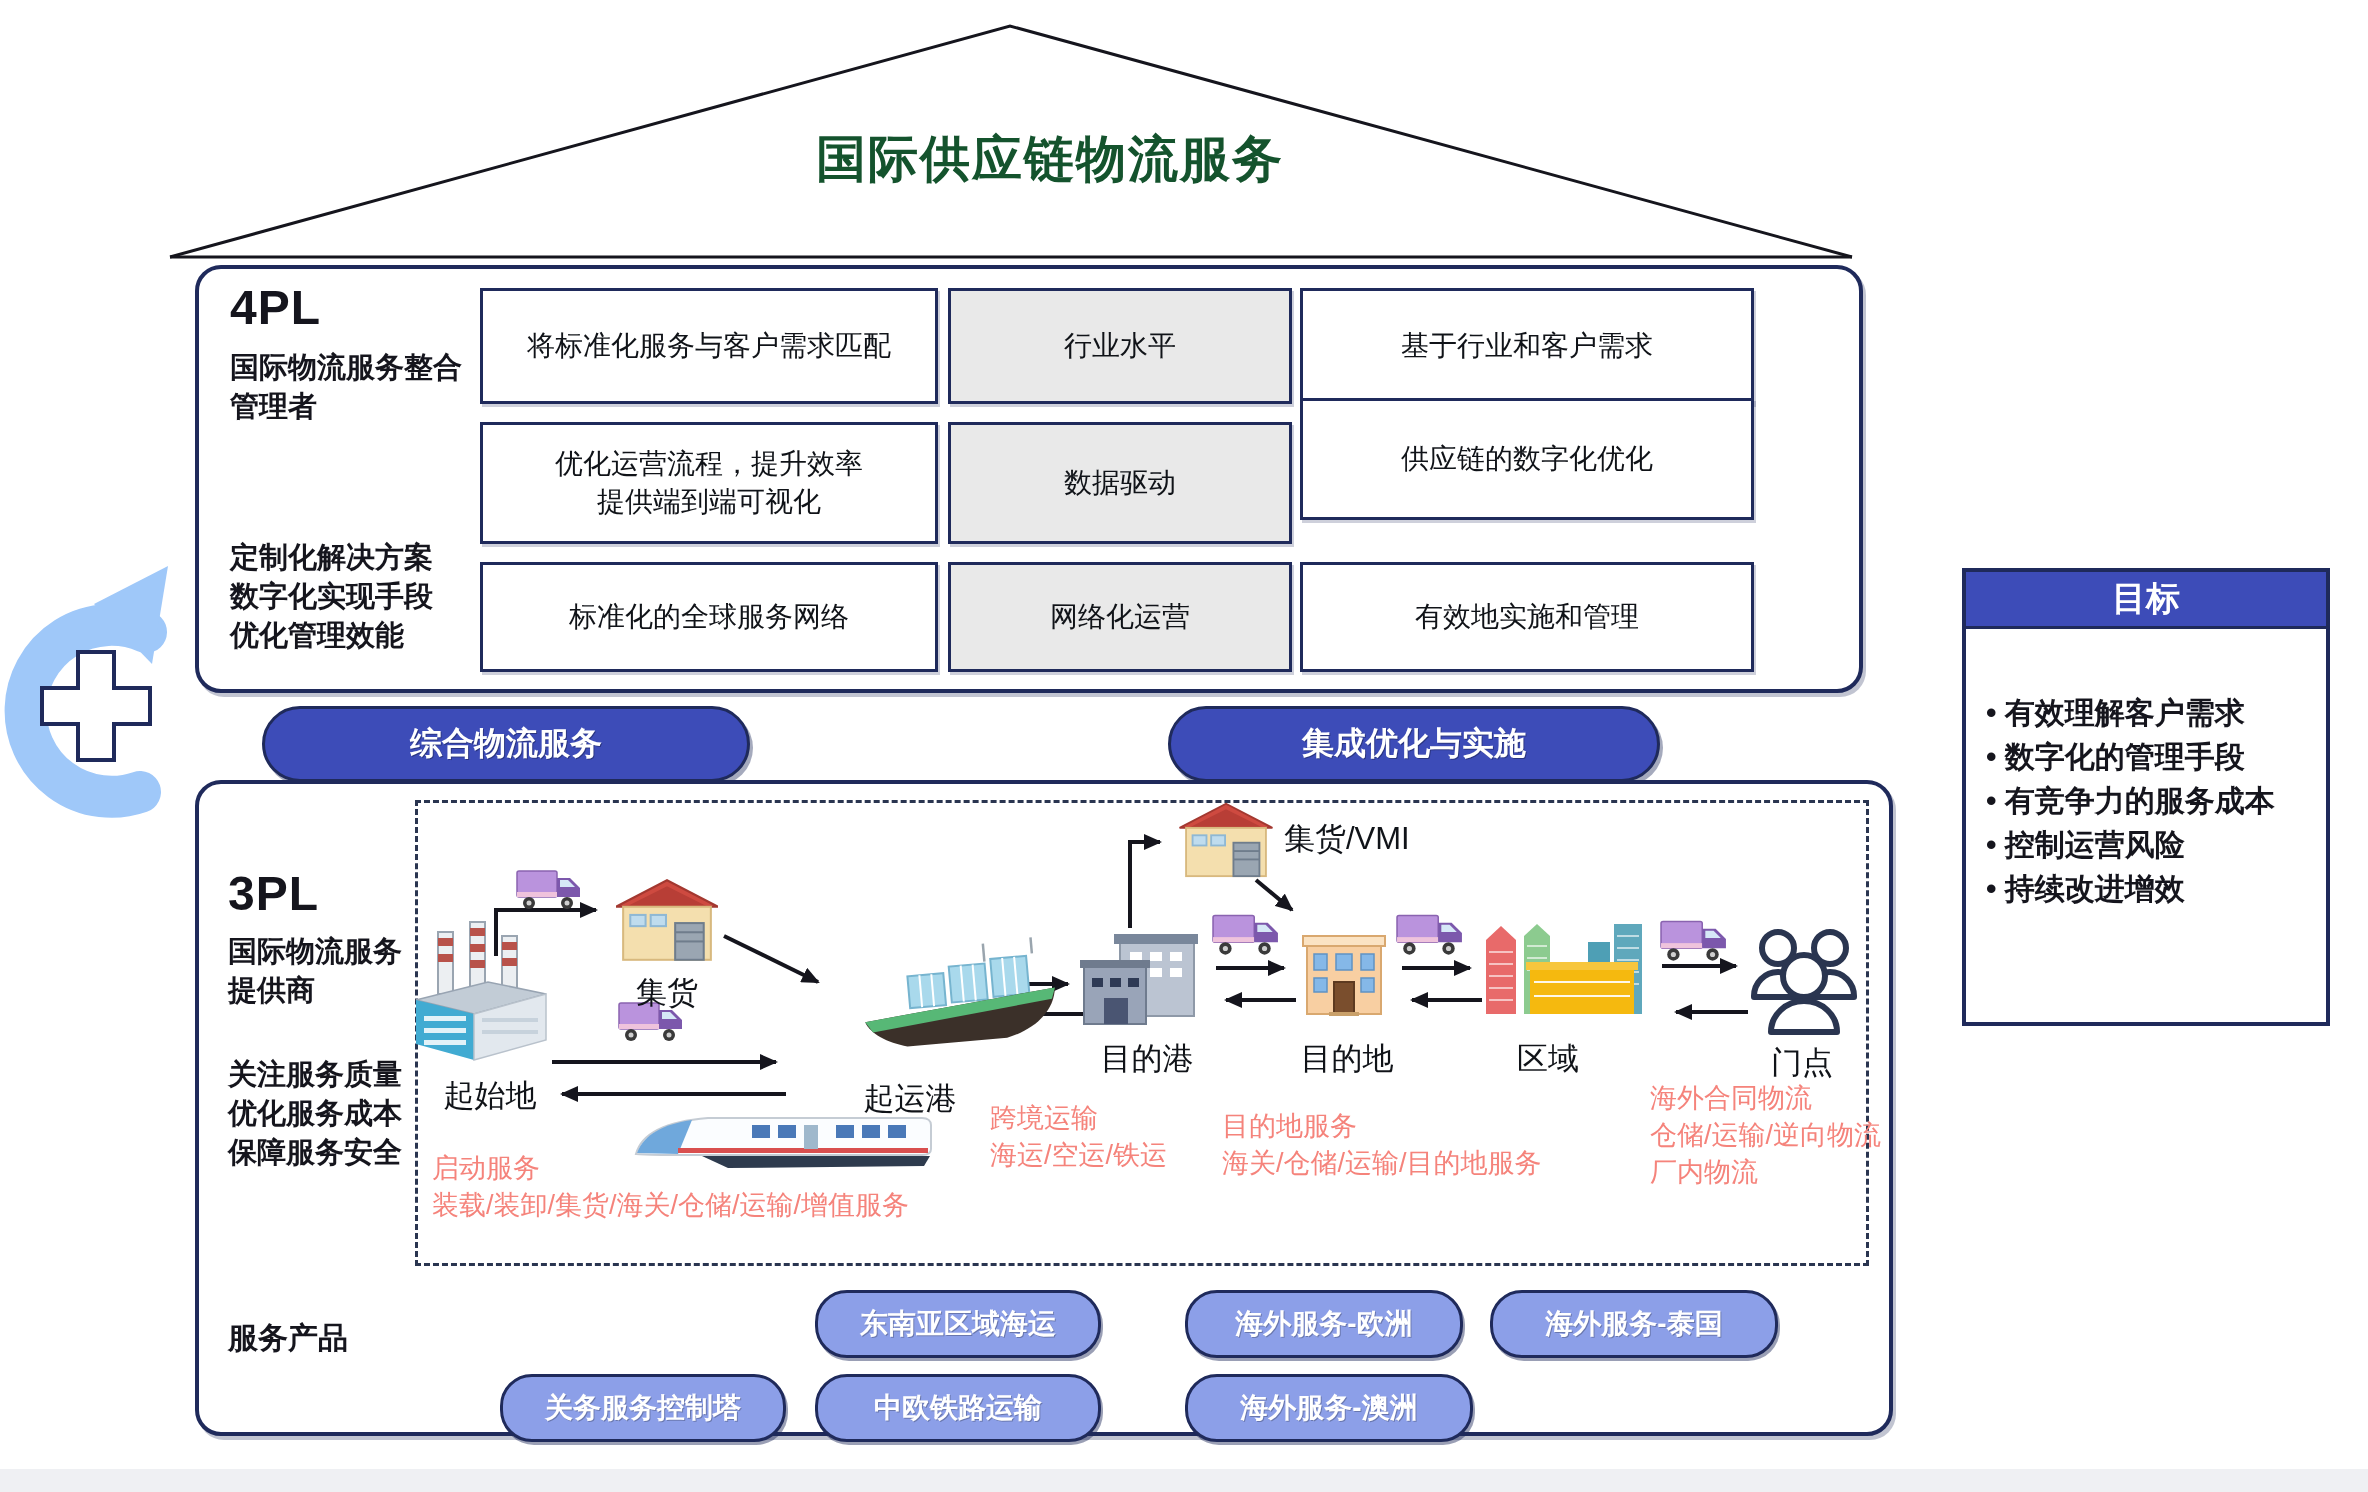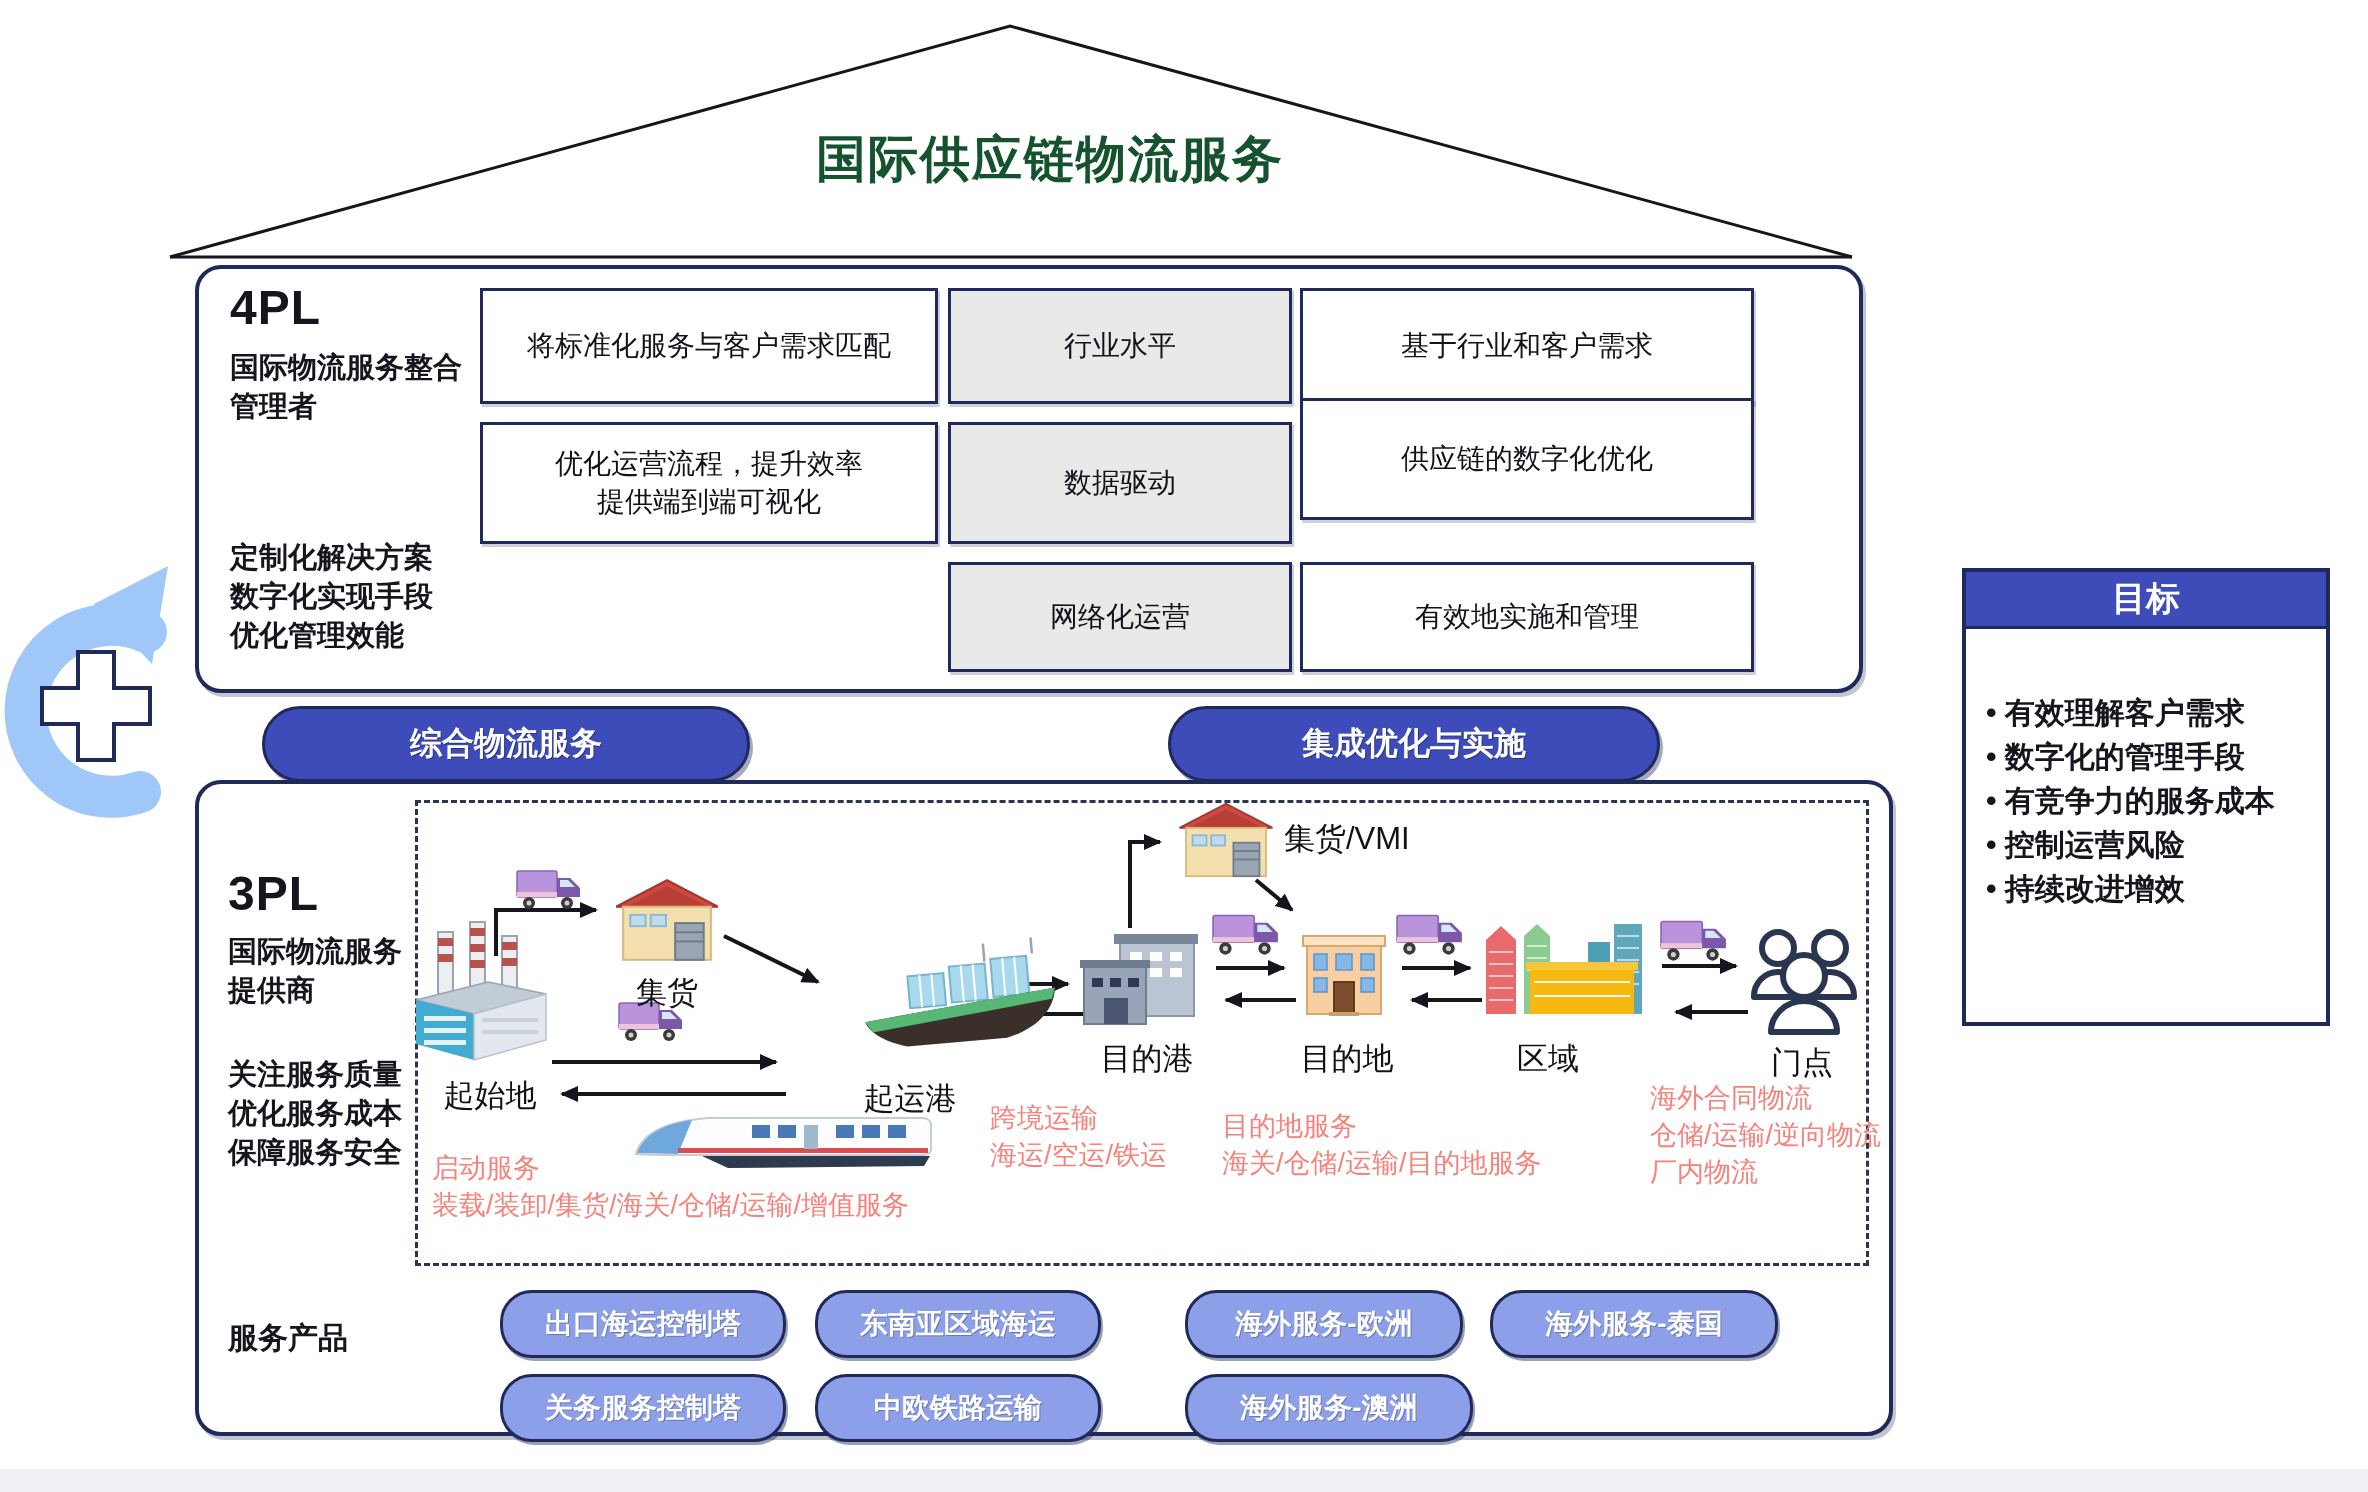--- a/index.html
+++ b/index.html
@@ -56,37 +56,37 @@
 数字化实现手段
 优化管理效能</div>
 
   <div class="cell pre" style="left:480px;top:288px;width:452px;height:110px;">将标准化服务与客户需求匹配</div>
   <div class="cell gray pre" style="left:948px;top:288px;width:338px;height:110px;">行业水平</div>
   <div class="cell pre" style="left:1300px;top:288px;width:448px;height:110px;">基于行业和客户需求</div>
   <div class="cell pre" style="left:480px;top:422px;width:452px;height:116px;">优化运营流程，提升效率
 提供端到端可视化</div>
   <div class="cell gray pre" style="left:948px;top:422px;width:338px;height:116px;">数据驱动</div>
   <div class="cell pre" style="left:1300px;top:398px;width:448px;height:116px;">供应链的数字化优化</div>
+  <div class="cell pre" style="left:480px;top:562px;width:452px;height:104px;">标准化的全球服务网络</div>
   <div class="cell gray pre" style="left:948px;top:562px;width:338px;height:104px;">网络化运营</div>
   <div class="cell pre" style="left:1300px;top:562px;width:448px;height:104px;">有效地实施和管理</div>
 
   <div class="bandpill" style="left:262px;top:706px;width:482px;height:70px;">综合物流服务</div>
   <div class="bandpill" style="left:1168px;top:706px;width:486px;height:70px;">集成优化与实施</div>
 
   <div class="bigbox" style="left:195px;top:780px;width:1690px;height:648px;"></div>
   <div class="dashedbox" style="left:415px;top:800px;width:1448px;height:460px;"></div>
   <div class="secttl" style="left:228px;top:866px;">3PL</div>
   <div class="secsub pre" style="left:228px;top:1055px;width:240px;">关注服务质量
 优化服务成本
 保障服务安全</div>
   <div class="secsub pre" style="left:228px;top:932px;width:240px;">国际物流服务
 提供商</div>
   <div class="secsub" style="left:228px;top:1318px;font-size:30px;">服务产品</div>
 
-  <div class="spill" style="left:500px;top:1290px;width:280px;">出口海运控制塔</div>
   <div class="spill" style="left:815px;top:1290px;width:280px;">东南亚区域海运</div>
   <div class="spill" style="left:1185px;top:1290px;width:272px;">海外服务-欧洲</div>
   <div class="spill" style="left:1490px;top:1290px;width:282px;">海外服务-泰国</div>
   <div class="spill" style="left:500px;top:1374px;width:280px;">关务服务控制塔</div>
   <div class="spill" style="left:815px;top:1374px;width:280px;">中欧铁路运输</div>
   <div class="spill" style="left:1185px;top:1374px;width:282px;">海外服务-澳洲</div>
 
   <div id="goal-box">
     <div id="goal-header">目标</div>
     <div id="goal-list">

